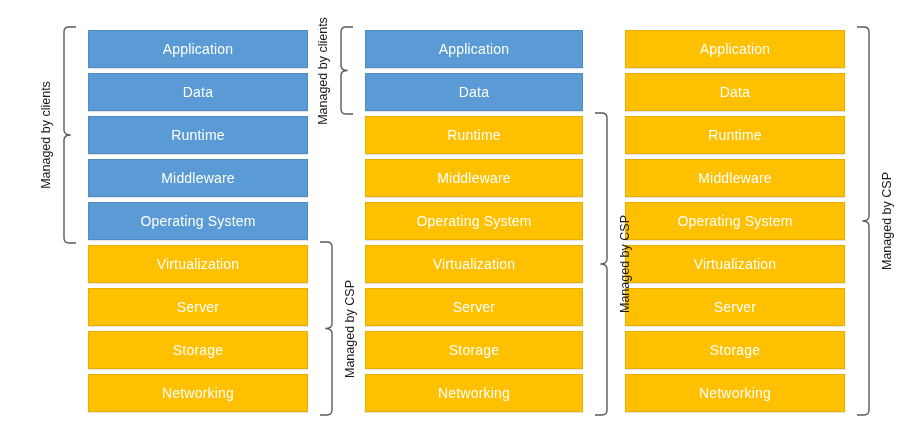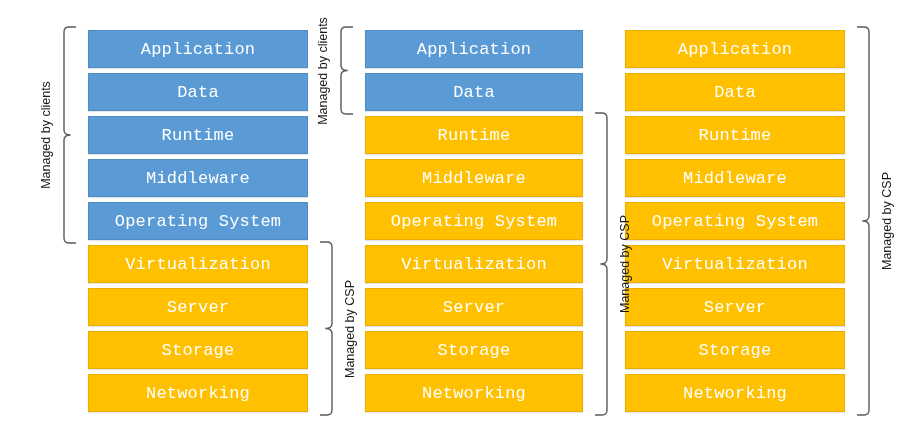--- a/index.html
+++ b/index.html
@@ -11,25 +11,24 @@
 
   .column{position:absolute;top:0;height:430px;}
 
   .layer{
     position:absolute;
     left:0;
     box-sizing:border-box;
     border:1px solid #d7d7d7;
     display:flex;align-items:center;justify-content:center;
     color:#ffffff;
-    font-size:17px;
+    font-size:14px;
     letter-spacing:.2px;
     white-space:nowrap;
     box-shadow:0 1px 1px rgba(0,0,0,.10);
-    font-family:Liberation Mono, monospace;
   }
   .layer.blue{background:#5b9bd5;border-color:#4f8cc2;}
   .layer.yellow{background:#ffc000;border-color:#e8ae00;}
 
   
   .bracket{position:absolute;}
   .bracket svg{display:block;overflow:visible;}
   .bracket .bline{fill:none;stroke:#5a5a5a;stroke-width:1.4;}
 
   .brk-label{

